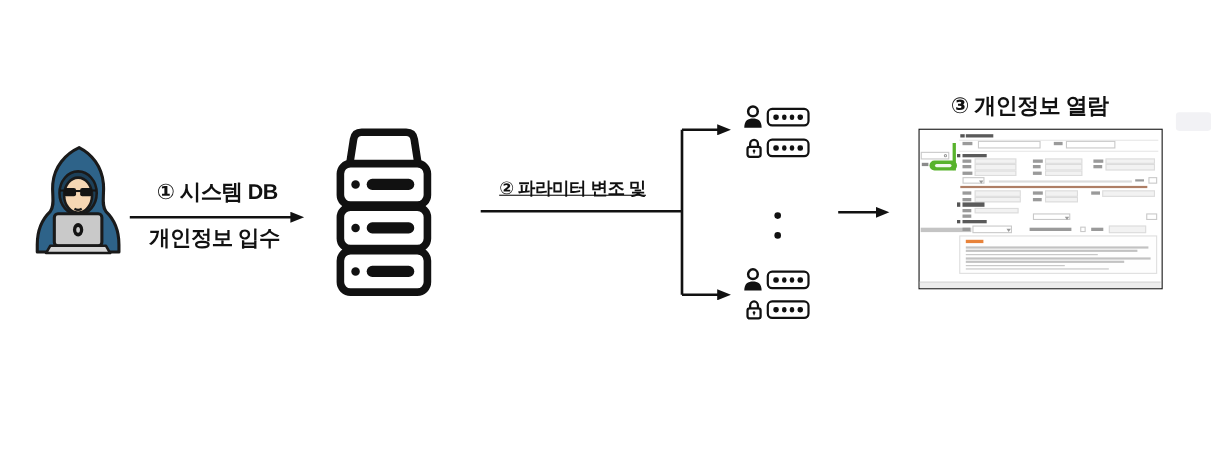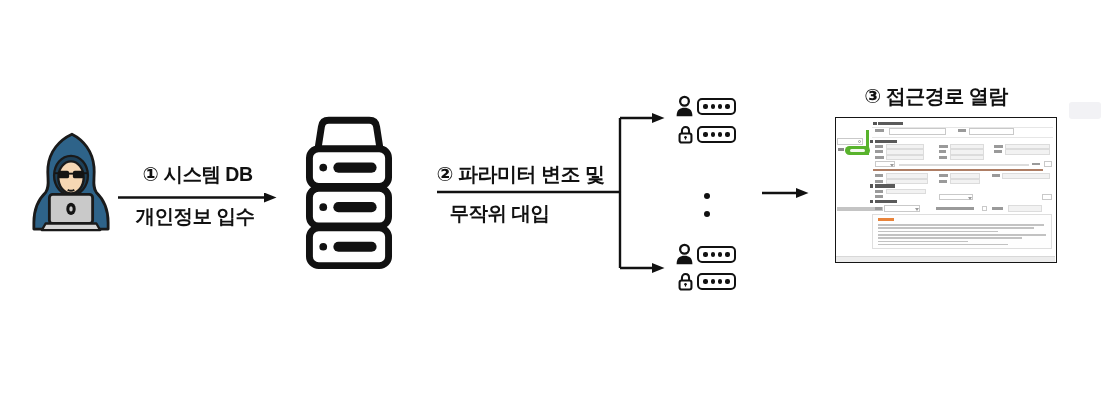--- a/index.html
+++ b/index.html
@@ -3,21 +3,21 @@
 <meta charset="utf-8">
 <style>
   html,body{margin:0;padding:0;background:#fff;}
   .canvas{
     position:relative;width:1101px;height:408px;background:#fff;overflow:hidden;
     font-family:"Liberation Sans","DejaVu Sans",sans-serif;color:#111;
   }
   .abs{position:absolute;}
   .flow-label{position:absolute;font-weight:700;color:#111;text-align:center;letter-spacing:-0.5px;white-space:nowrap;}
   .t1{font-size:19.5px;}
-  .t2{font-size:20px;}
+  .t2{font-size:16px;text-decoration:underline;}
   .t3{font-size:20px;}
   
   .pwbox{position:absolute;width:39px;height:17px;border:2.6px solid #111;border-radius:5px;
          box-sizing:border-box;display:flex;align-items:center;justify-content:center;gap:3.2px;background:#fff;}
   .pwdot{width:4.2px;height:4.2px;border-radius:50%;background:#111;}
   .vdot{position:absolute;width:6px;height:6px;border-radius:50%;background:#111;}
   
   .shot{position:absolute;left:835px;top:117px;width:222px;height:146px;border:1.5px solid #151515;
         box-sizing:border-box;background:#fff;overflow:hidden;}
   .shot *{position:absolute;box-sizing:border-box;}
@@ -84,21 +84,20 @@
       <circle cx="22" cy="58.5" r="4.2"></circle>
         <rect x="33" y="53" width="47" height="11" rx="5.5"></rect>
       <circle cx="22" cy="101.5" r="4.2"></circle>
         <rect x="33" y="96" width="47" height="11" rx="5.5"></rect>
       <circle cx="22" cy="144.5" r="4.2"></circle>
         <rect x="33" y="139" width="47" height="11" rx="5.5"></rect>
     </g>
   </svg>
 
   <div class="flow-label t2" style="left:423px;top:161px;width:195px;">② 파라미터 변조 및</div>
-  <div class="flow-label t1" style="left:432px;top:200px;width:135px;">무작위 대입</div>
 
   <svg class="abs" style="left:674px;top:94px;" width="21" height="25" viewBox="0 0 24 26">
     <circle cx="12" cy="7" r="5" fill="#fff" stroke="#111" stroke-width="2.6"></circle>
     <path d="M3 24 C3 16.5 7 14.5 12 14.5 C17 14.5 21 16.5 21 24 Z" fill="#111"></path>
   </svg>
   <div class="pwbox" style="left:697px;top:98px;">
     <span class="pwdot"></span>
       <span class="pwdot"></span>
       <span class="pwdot"></span>
       <span class="pwdot"></span>
@@ -135,21 +134,21 @@
     <circle cx="12" cy="15.8" r="1.6" fill="#111"></circle>
       <rect x="11.3" y="16" width="1.4" height="2.8" fill="#111"></rect>
   </svg>
   <div class="pwbox" style="left:697px;top:273px;">
     <span class="pwdot"></span>
       <span class="pwdot"></span>
       <span class="pwdot"></span>
       <span class="pwdot"></span>
   </div>
 
-  <div class="flow-label t3" style="left:836px;top:83px;width:200px;">③ 접근경로 열람</div>
+  <div class="flow-label t3" style="left:836px;top:83px;width:200px;">③ 개인정보 열람</div>
 
   <div class="abs" style="left:1069px;top:102px;width:32px;height:17px;background:#f2f2f5;border-radius:3px;"></div>
 
   <div class="shot">
 
     <div class="inpw" style="left:1px;top:20px;width:26px;height:7px;"></div>
     <div style="left:22px;top:22px;width:3px;height:3px;border:0.8px solid #9a9a9a;border-radius:50%;"></div>
     <div class="lblbar" style="left:2px;top:30px;width:6px;background:#8a8a8a;"></div>
     <div style="left:9px;top:27.5px;width:25px;height:9px;border-radius:4.5px;background:#58b32c;">
       <div style="left:5px;top:3px;width:15px;height:3px;background:rgba(255,255,255,0.92);border-radius:1.5px;"></div>

